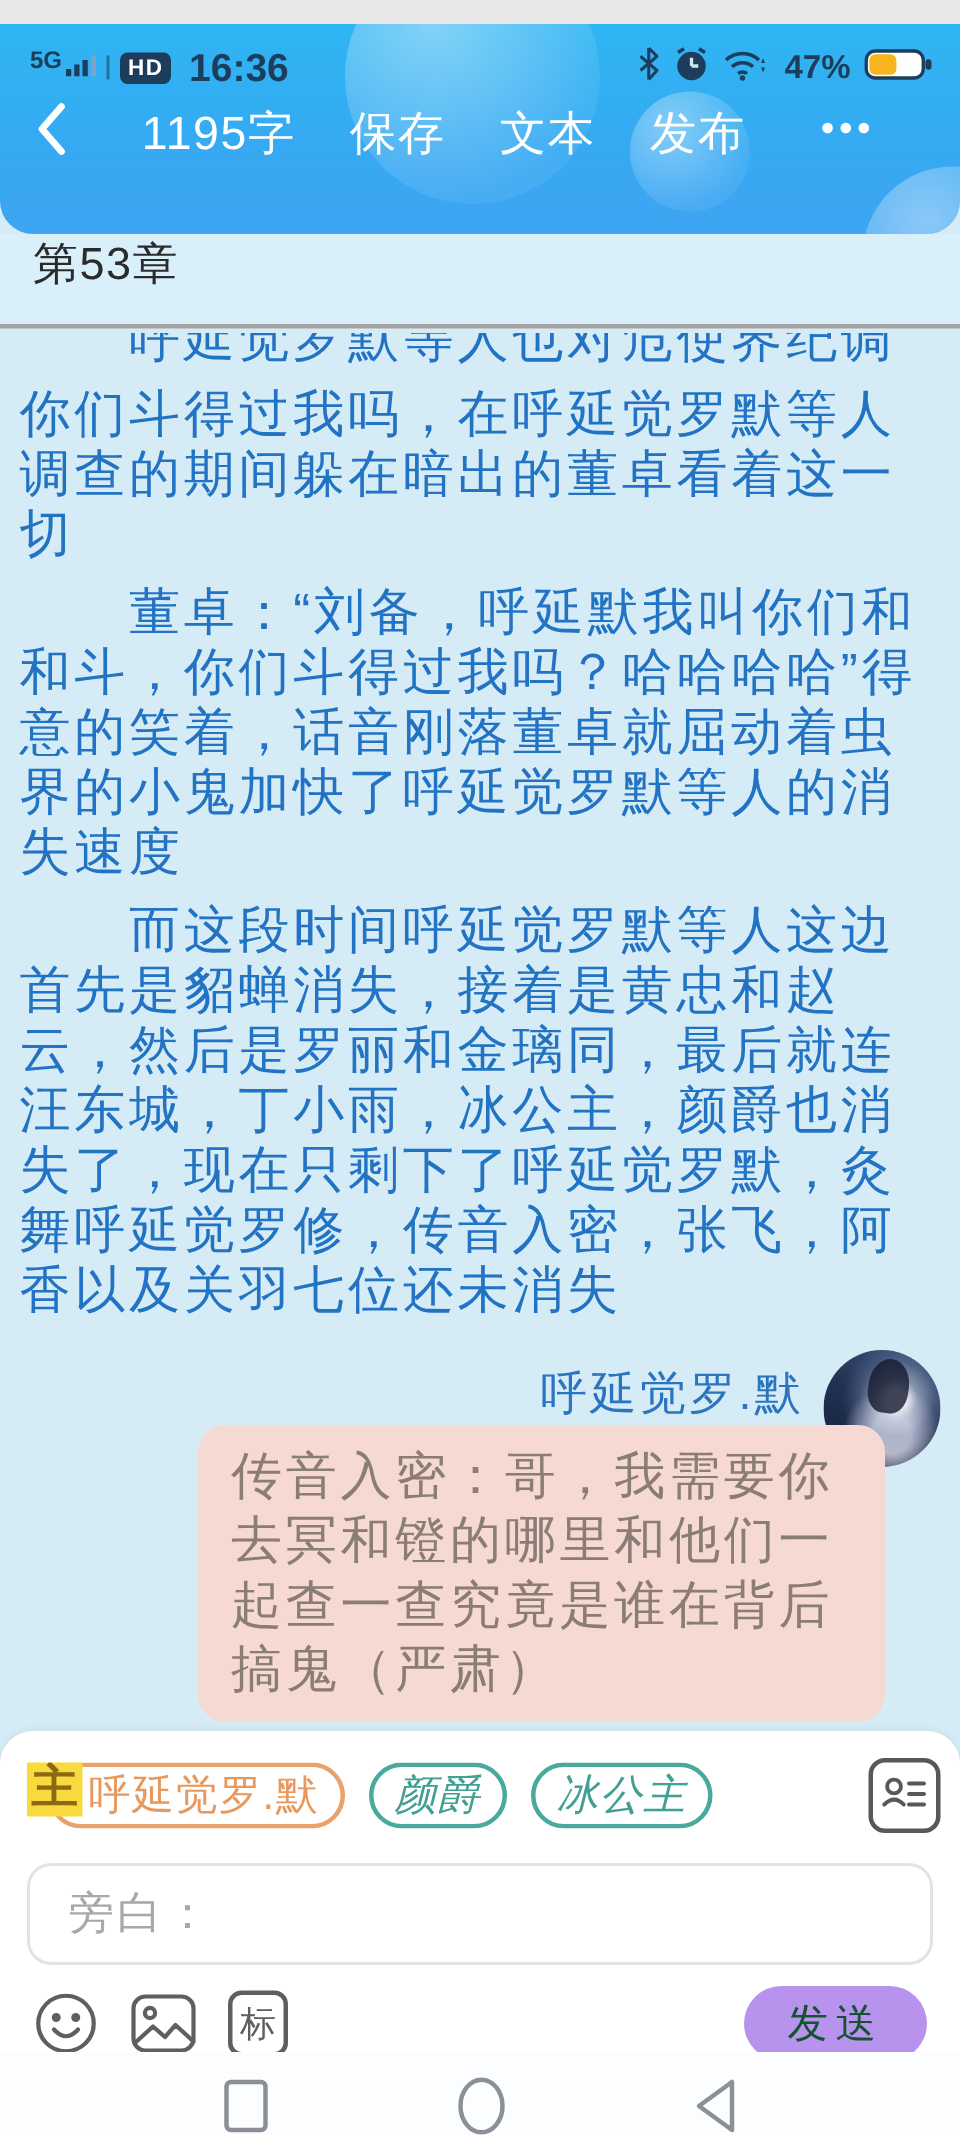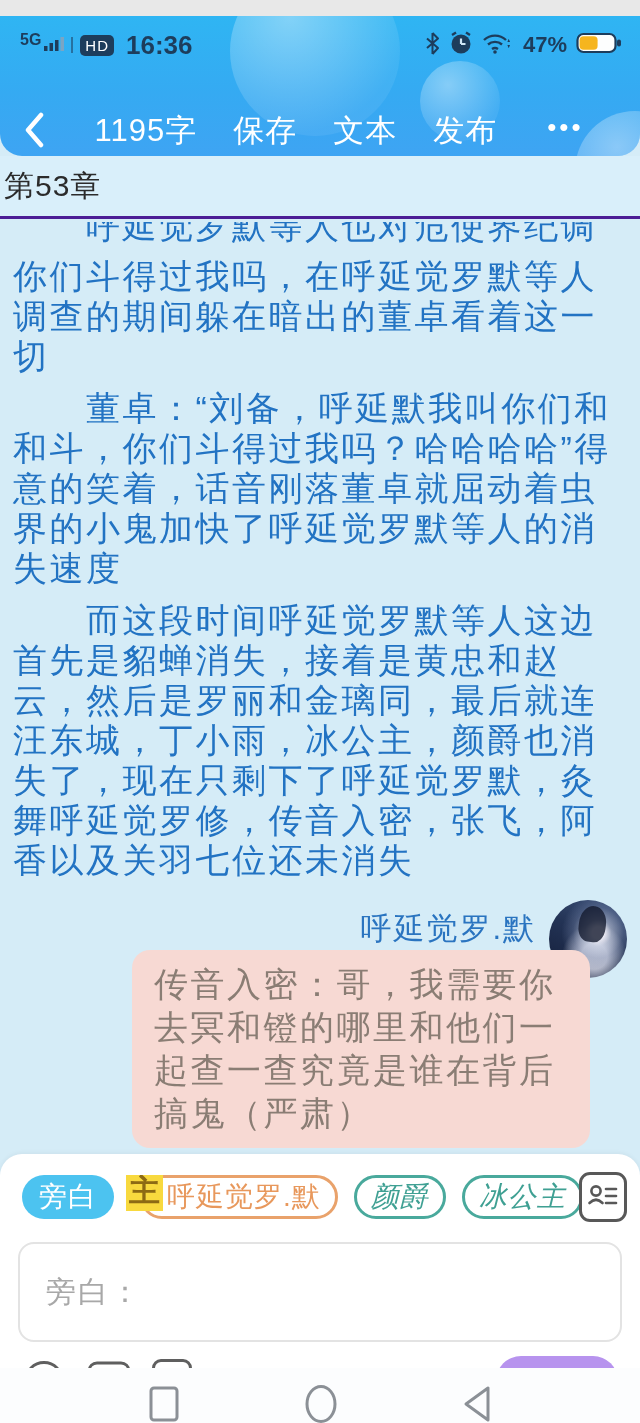--- a/index.html
+++ b/index.html
@@ -17,35 +17,35 @@
   .decor-bubble{position:absolute;border-radius:50%;
     background:radial-gradient(circle at 35% 30%,rgba(255,255,255,.4),rgba(255,255,255,.07) 72%);}
   .db1{width:170px;height:170px;left:230px;top:-50px;}
   .db2{width:80px;height:80px;left:420px;top:45px;}
   .db3{width:120px;height:120px;left:575px;top:95px;}
   .status-bar{position:relative;height:46px;display:flex;align-items:center;
     padding:6px 18px 0 20px;color:#1d3d5c;z-index:2;}
   .net{display:flex;align-items:flex-end;gap:3px;}
   .net-label{font-size:16px;font-weight:bold;transform:translateY(-6px);}
   .sb-div{width:2px;height:16px;background:rgba(29,61,92,.55);margin:0 7px 0 5px;}
-  .hd-badge{background:#1d3d5c;color:#fff;font-size:15px;font-weight:normal;
+  .hd-badge{background:#1d3d5c;color:#fff;font-size:15px;font-weight:bold;
     padding:2px 5px;border-radius:5px;letter-spacing:1px;}
   .status-time{font-size:26px;font-weight:bold;margin-left:12px;}
   .sb-right{margin-left:auto;display:flex;align-items:center;gap:9px;}
   .batt-pct{font-size:22px;font-weight:bold;}
-  .nav-row{position:relative;height:84px;display:flex;align-items:flex-end;
+  .nav-row{position:relative;height:84px;display:flex;align-items:flex-start;
     padding:0 24px;z-index:2;gap:16px;}
   .menu{flex:1;display:flex;justify-content:center;align-items:center;
     gap:36px;font-size:31px;letter-spacing:1px;}
   .menu .more{font-size:26px;letter-spacing:3px;margin-left:14px;transform:translateY(-4px);}
   .hbtn{cursor:pointer;}
   
   .chapter-strip{position:absolute;top:140px;left:0;right:0;height:63px;
-    display:flex;align-items:center;padding-left:4px;
-    border-bottom:3px solid #4c1d95;background:#d9effa;box-sizing:border-box;}
+    display:flex;align-items:flex-start;padding-left:22px;
+    border-bottom:3px solid #a3a3a3;background:#d9effa;box-sizing:border-box;}
   .chapter-title{font-size:30px;color:#2b2b2b;letter-spacing:1px;}
   
   .story{position:absolute;top:206px;left:0;right:0;padding:0 13px;
     color:#2273c3;font-size:34px;line-height:40px;letter-spacing:2.5px;}
   .clip-line{height:24px;overflow:hidden;margin-bottom:10px;}
   .clip-line span{display:block;transform:translateY(-16px);}
   .story p{margin:0 0 12px 0;}
   
   .speaker-name{position:absolute;top:892px;right:104px;
     color:#2a74c0;font-size:31px;letter-spacing:2px;}
@@ -74,21 +74,21 @@
   .tag-teal{border:3px solid #49a99c;color:#3fa093;font-style:italic;}
   .tag-wrap{position:relative;display:inline-flex;flex:none;margin-left:10px;}
   .tag-wrap .tag{padding-left:24px;}
   .badge-main{position:absolute;left:-14px;top:-4px;z-index:2;
     background:#f8d93e;color:#8c6a14;font-size:31px;font-weight:bold;
     padding:3px 3px;line-height:1.1;}
   .contacts-btn{position:absolute;right:13px;top:0px;width:48px;height:50px;
     background:#fff;border:3px solid #585858;border-radius:11px;box-sizing:border-box;
     display:flex;align-items:center;justify-content:center;cursor:pointer;}
   .input-box{margin:20px 18px 0 18px;height:64px;border:2px solid #e3e3e3;
-    border-radius:16px;display:flex;align-items:center;padding:16px 8px;background:#fff;}
+    border-radius:16px;display:flex;align-items:center;padding:0 8px;background:#fff;}
   .input-box input{border:none;outline:none;width:100%;font-size:30px;
     letter-spacing:2px;color:#444;background:transparent;padding:0 18px;
     font-family:"Liberation Sans","DejaVu Sans",sans-serif;}
   .input-box input::placeholder{color:#a8a8a8;}
   .tools-row{margin-top:14px;display:flex;align-items:center;padding:0 22px;gap:20px;}
   .tool{cursor:pointer;display:flex;align-items:center;justify-content:center;}
   .tag-tool{width:40px;height:44px;border:3px solid #5f5f5f;border-radius:9px;
     font-size:24px;color:#5f5f5f;box-sizing:border-box;}
   .send-btn{margin-left:auto;width:122px;height:50px;border-radius:26px;
     background:#b793ee;color:#14532d;font-size:27px;letter-spacing:5px;
@@ -190,21 +190,20 @@
   <span class="speaker-name">呼延觉罗.默</span>
   <div class="avatar"></div>
   <div class="msg-bubble">
     <span>传音入密：哥，我需要你去冥和镫的哪里和他们一起查一查究竟是谁在背后搞鬼（严肃）</span>
   </div>
 
   <div class="panel">
 
     <div class="tag-row">
       <div class="tag-scroll">
-        <span class="tag tag-blue">旁白</span>
         <span class="tag-wrap">
           <span class="badge-main">主</span>
           <span class="tag tag-orange">呼延觉罗.默</span>
         </span>
         <span class="tag tag-teal">颜爵</span>
         <span class="tag tag-teal">冰公主</span>
 
       </div>
       <span class="contacts-btn">
         <svg width="32" height="34" viewBox="0 0 32 34" fill="none" stroke="#585858" stroke-width="2.6" stroke-linecap="round">

